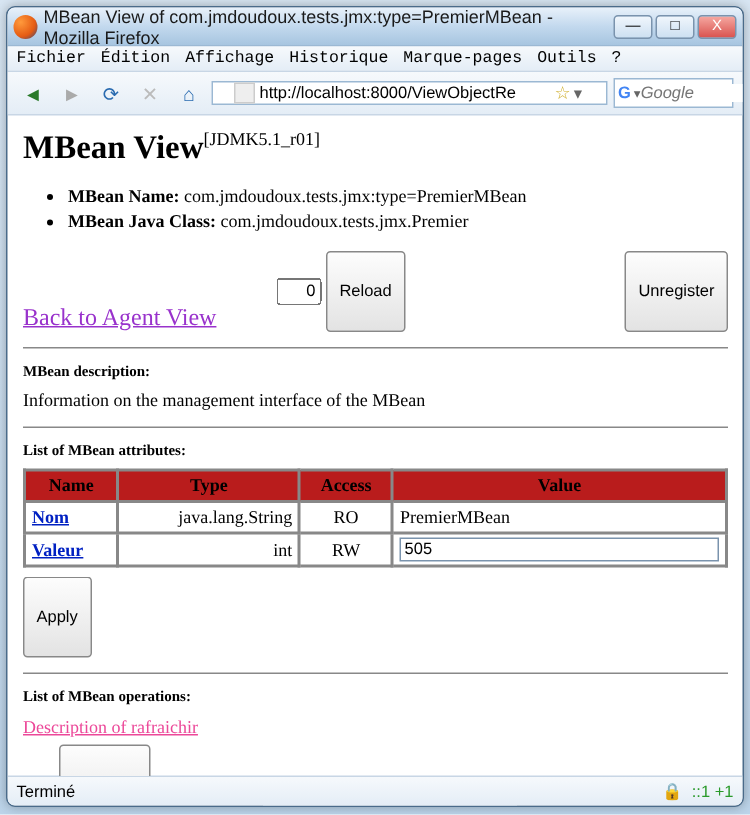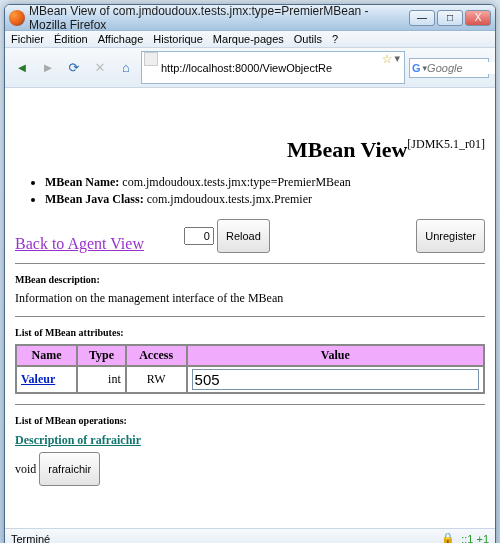--- a/index.html
+++ b/index.html
@@ -44,21 +44,21 @@
   font-size: 10px;
 }
 .win-btn.close { background: linear-gradient(to bottom, #f5a7a0, #d9534f); color:#fff; }
 .menubar {
   background: linear-gradient(to bottom, #f6f9fc, #e4edf6);
   padding: 2px 6px;
   display: flex;
   gap: 10px;
   border-bottom: 1px solid #c8d6e5;
 }
-.menubar span { text-decoration: underline; text-decoration-color: transparent; }
+.menubar span { text-decoration: underline; text-decoration-color: transparent; font-family: Liberation Mono, monospace; }
 .toolbar {
   display: flex;
   align-items: center;
   gap: 4px;
   padding: 3px 6px;
   background: linear-gradient(to bottom, #f6f9fc, #e4edf6);
   border-bottom: 1px solid #c8d6e5;
 }
 .tb-btn {
   width: 22px; height: 22px;
@@ -67,24 +67,25 @@
   font-size: 13px;
 }
 .tb-btn.nav-back { color: #2a7a2a; }
 .tb-btn.nav-fwd { color: #aaa; }
 .tb-btn.reload { color: #2a6bb0; }
 .tb-btn.stop { color: #bbb; }
 .tb-btn.home { color: #2a6bb0; }
 .url-bar {
   flex: 1;
   display: flex;
+  align-items: center;
   border: 1px solid #9bb8d3;
   background: #fff;
-  height: 33px;
-  padding: 0 2px;
+  height: 16px;
+  padding: 0 14px;
 }
 .url-bar .page-ico { width:14px; height:14px; background:#eee; border:1px solid #ccc; margin-right:3px; }
 .url-bar input { flex:1; border:none; font-size:11px; outline:none; }
 .url-bar .star { color:#d0b030; font-size:12px; }
 .search-box {
   width: 80px;
   display: flex;
   border: 1px solid #9bb8d3;
   background: #fff;
   height: 20px;
@@ -95,47 +96,47 @@
 .search-box input { flex:1; border:none; font-size:11px; font-style:italic; color:#888; outline:none; }
 .content {
   padding: 8px 10px;
   height: 440px;
   overflow-y: auto;
   font-family: "Times New Roman", serif;
   font-size: 13px;
   color: #000;
 }
 .content h1 { font-size: 22px; font-weight: bold; display:inline-block; }
-.top-row { display:flex; justify-content:flex-end; align-items:flex-start;margin-top:41px; }
+.top-row { display:flex; justify-content:flex-start; align-items:flex-start; }
 .version { font-size:12px; }
 .content ul { margin: 12px 0 12px 30px; }
 .content li { font-size: 12px; margin: 2px 0; }
 .reload-row { display:flex; align-items:flex-end; gap:40px; margin:8px 0; }
 .back-link { color: #9932cc; text-decoration: underline; font-size:16px; }
 .reload-group { text-align:center; font-size:12px; }
 .btn {
   font-family: Tahoma, sans-serif;
   font-size: 11px;
-  padding: 10px 8px;
+  padding: 20px 8px;
   border: 1px solid #888;
   border-radius: 3px;
   background: linear-gradient(to bottom, #fdfdfd, #e3e3e3);
 }
 input.num { width: 30px; font-size:11px; text-align:right; padding:1px 2px; }
 hr { border:none; border-top:1px solid #888; margin:10px 0; }
 h3 { font-size: 10px; font-weight: bold; margin: 6px 0; }
 .desc { font-size: 12px; margin: 6px 0; }
 table.attrs { border-collapse: collapse; width: 100%; margin: 4px 0; }
 table.attrs th, table.attrs td { border: 2px solid #888; padding: 2px 4px; font-size:12px; }
-table.attrs th { text-align: center; font-weight: bold; background:#f0abfc; }
+table.attrs th { text-align: center; font-weight: bold; background:#b91c1c; }
 table.attrs td.type { text-align: right; }
 table.attrs td.access { text-align: center; }
-table.attrs input { width: 100%; border:1px solid #7a93ad; font-size:15px; padding:1px 2px; }
+table.attrs input { width: 100%; border:1px solid #7a93ad; font-size:11px; padding:1px 2px; }
 .attr-link { color: #0020c2; text-decoration: underline; font-weight: bold; font-size:12px; }
-.op-link { color: #0f766e; text-decoration: underline; font-weight: bold; font-size:12px; }
+.op-link { color: #ec4899; text-decoration: underline; font-weight: normal; font-size:12px; }
 .op-row { margin-top:4px; font-size:12px; }
 .statusbar {
   display:flex; align-items:center;
   height: 20px;
   background: linear-gradient(to bottom, #f6f9fc, #e4edf6);
   border-top: 1px solid #c8d6e5;
   padding: 0 6px;
   font-size: 11px;
 }
 .statusbar .spacer { flex:1; }
@@ -216,27 +217,36 @@
     <h3>List of MBean attributes:</h3>
     <table class="attrs">
       <tbody>
           <tr>
         <th>Name</th>
         <th>Type</th>
         <th>Access</th>
         <th>Value</th>
       </tr>
       <tr>
+        <td><a href="#" class="attr-link">Nom</a></td>
+        <td class="type">java.lang.String</td>
+        <td class="access">RO</td>
+        <td>PremierMBean</td>
+      </tr>
+      <tr>
         <td><a href="#" class="attr-link">Valeur</a></td>
         <td class="type">int</td>
         <td class="access">RW</td>
         <td><input type="text" value="505" style=""></td>
       </tr>
     </tbody>
       </table>
+    <div style="margin-top:6px;">
+      <button class="btn">Apply</button>
+    </div>
 
     <hr>
 
     <h3>List of MBean operations:</h3>
     <div style="margin-top:6px;">
       <a href="#" class="op-link">Description of rafraichir</a>
     </div>
     <div class="op-row">
       <span>void</span>
       <button class="btn">rafraichir</button>

